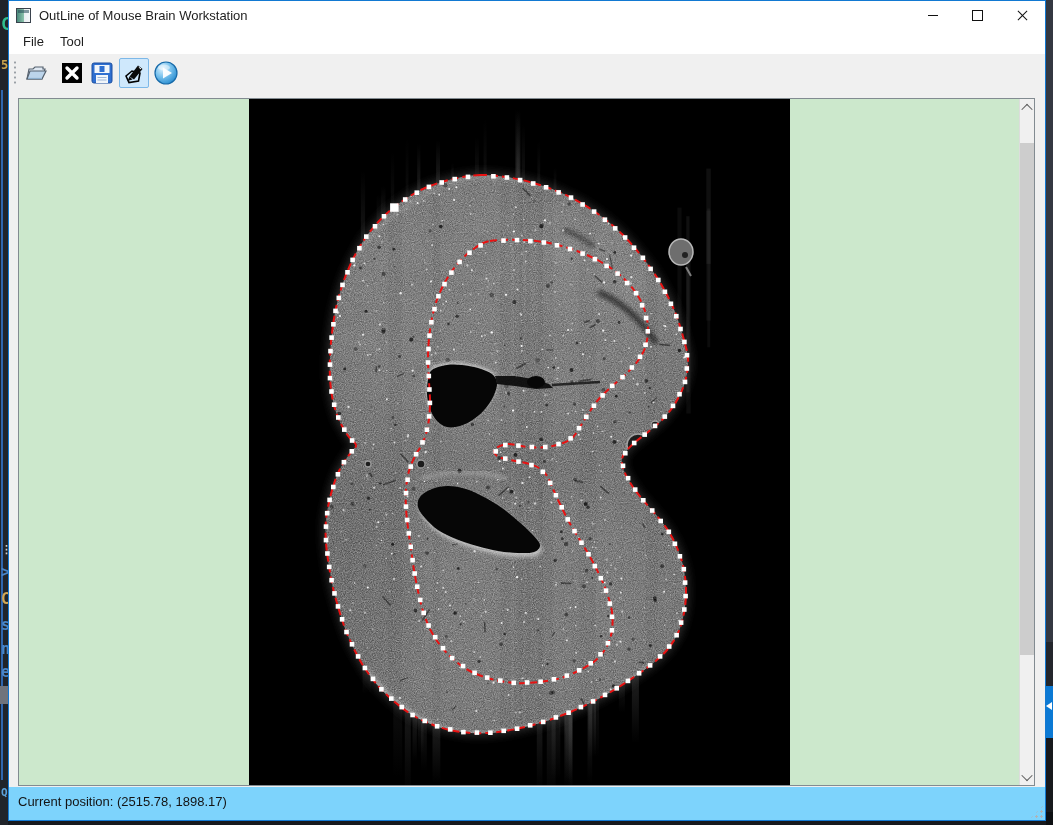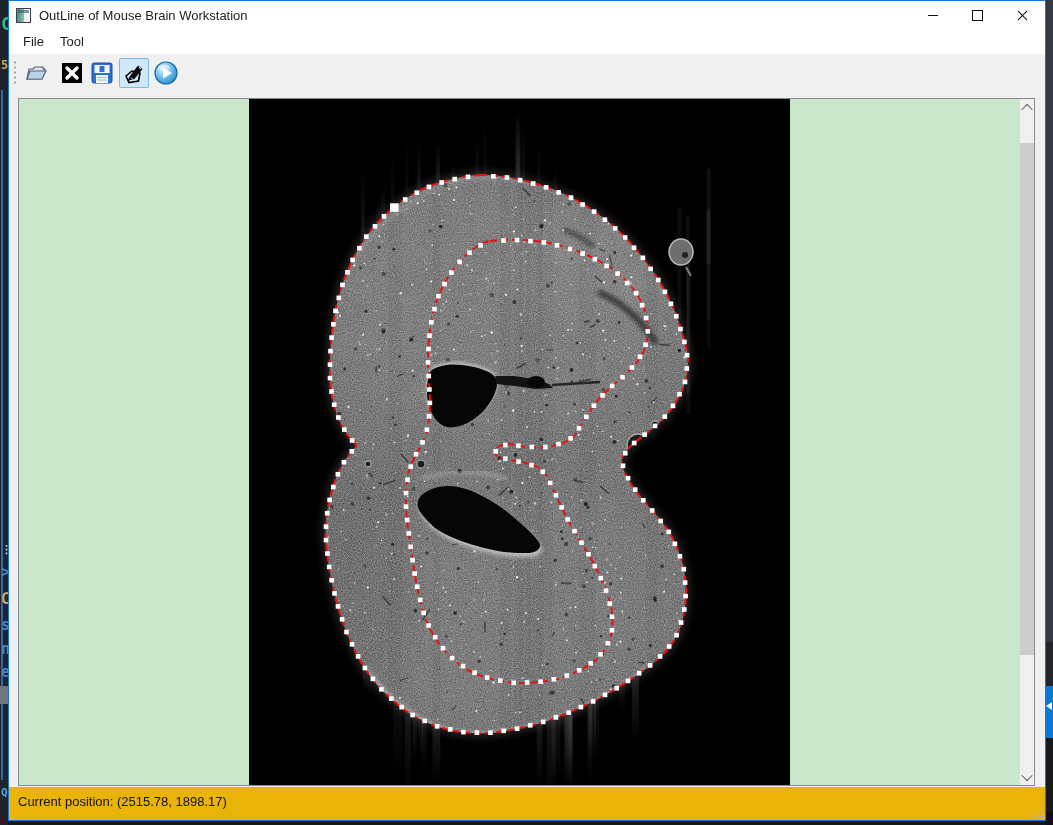--- a/index.html
+++ b/index.html
@@ -49,21 +49,21 @@
 
   
   #v-scrollbar{right:0;top:0;width:15px;height:686px;background:#f0f0f0;border-left:1px solid #dcdcdc;box-sizing:border-box;}
   .sb-btn{position:absolute;left:0;width:14px;height:17px;display:flex;align-items:center;justify-content:center;background:#f0f0f0;}
   #sb-up{top:0;} #sb-down{bottom:0;}
   .chev{width:7px;height:7px;border-left:1.4px solid #5a5a5a;border-top:1.4px solid #5a5a5a;}
   #sb-up .chev{transform:rotate(45deg) translate(1px,1px);}
   #sb-down .chev{transform:rotate(225deg) translate(1px,1px);}
   #sb-thumb{position:absolute;left:0;width:14px;background:#cdcdcd;}
 
-  #statusbar{left:0;top:786px;width:1036px;height:33px;background:#eab308;}
+  #statusbar{left:0;top:786px;width:1036px;height:33px;background:#7dd3fc;}
   #status-text{position:absolute;left:9px;top:7px;font-size:13px;color:#141414;}
   #resize-grip{right:1px;bottom:1px;width:14px;height:14px;
     background-image:radial-gradient(circle,#aeb2b6 1.2px,transparent 1.4px);
     background-size:5px 5px;background-position:bottom right;
     clip-path:polygon(100% 0,100% 100%,0 100%);}
 </style>
 </head>
 <body>
 
 <div id="desktop">

